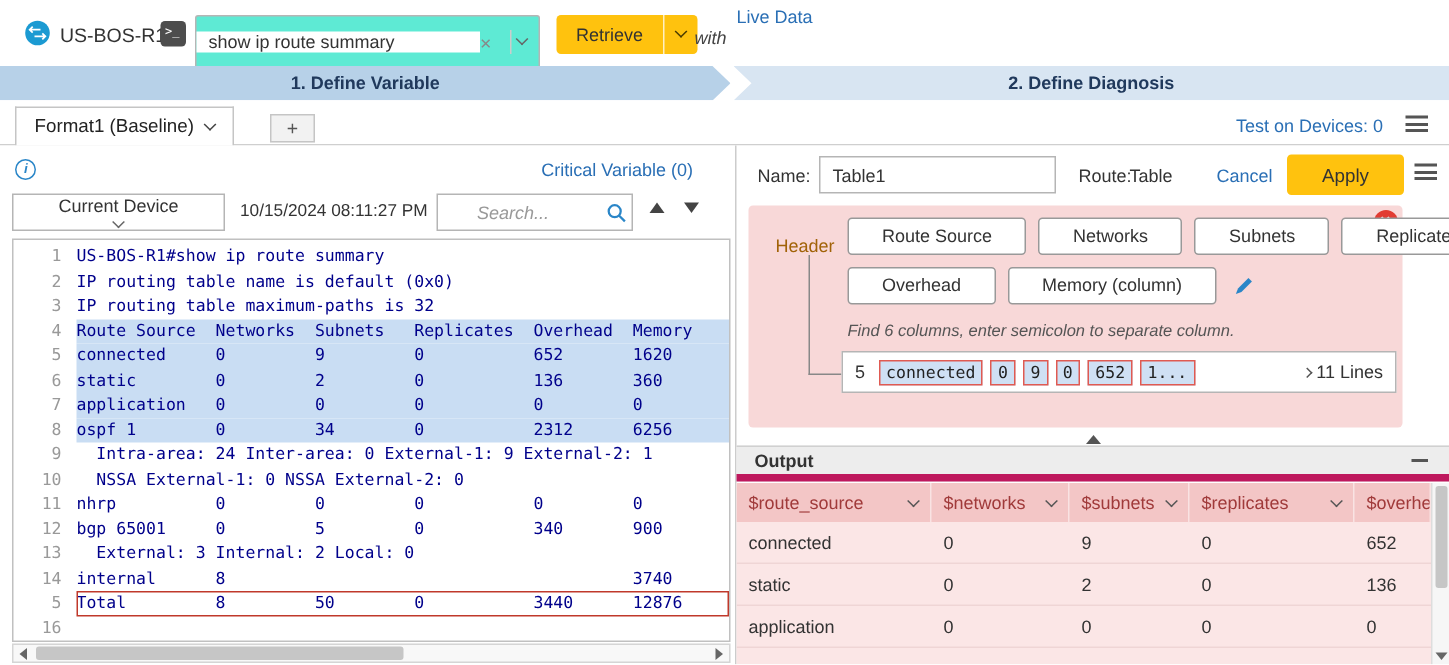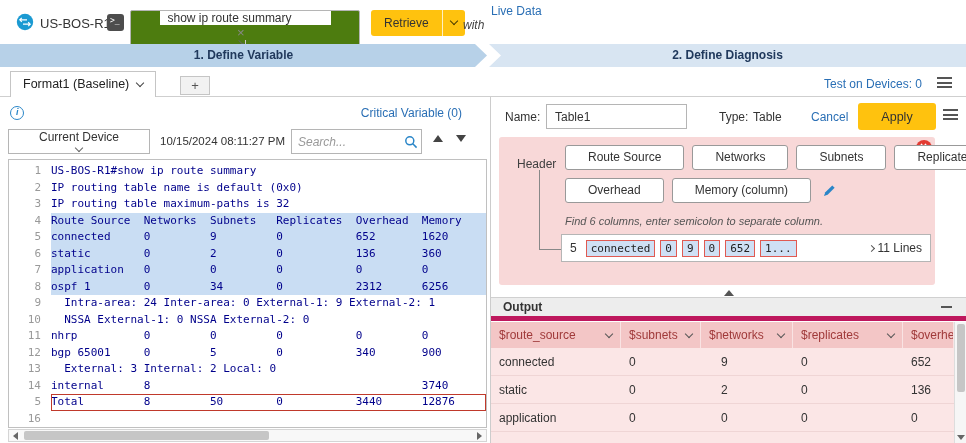--- a/index.html
+++ b/index.html
@@ -5,21 +5,21 @@
   * { margin:0; padding:0; box-sizing:border-box; }
   body { font-family:"Liberation Sans", sans-serif; background:#fff; }
   .app { position:relative; width:966px; height:443px; background:#fff; overflow:hidden; font-size:12px; color:#333; }
 
   
   .topbar { position:absolute; top:0; left:0; right:0; height:44px; background:#fff; }
   .device-icon { position:absolute; left:16px; top:13px; width:18px; height:18px; }
   .device-name { position:absolute; left:40px; top:16px; font-size:13px; color:#333; }
   .cli-icon { position:absolute; left:107px; top:14px; width:17px; height:17px; background:#4d4d4d; border-radius:3px; color:#fff; }
   .cli-icon::before { content:">_"; position:absolute; left:3px; top:2px; font-size:8px; font-family:"DejaVu Sans Mono", monospace; }
-  .cmd-input { position:absolute; left:130px; top:10px; width:230px; height:36px; border:1px solid #b5b5b5; border-radius:2px; background:#4d7c0f; display:flex; align-items:center;flex-direction:column; }
+  .cmd-input { position:absolute; left:130px; top:10px; width:230px; height:36px; border:1px solid #b5b5b5; border-radius:2px; background:#5eead4; display:flex; align-items:center; }
   .cmd-input input { flex:1; border:none; outline:none; font-size:12px; color:#333; padding:0 8px; min-width:0; font-family:"Liberation Sans", sans-serif; }
   .icon-x { width:16px; color:#888; font-size:13px; cursor:pointer; }
   .icon-x::before { content:"\00d7"; }
   .vdiv { width:1px; height:16px; background:#ccc; margin:0 4px; }
   .chev { display:inline-block; width:6px; height:6px; border-right:1.5px solid #666; border-bottom:1.5px solid #666; transform:rotate(45deg); margin-bottom:2px; }
   .cmd-chev { margin-right:8px; margin-top:-3px; }
   .retrieve { position:absolute; left:371px; top:10px; height:26px; background:#ffc20e; border-radius:3px; display:flex; align-items:stretch; overflow:hidden; }
   .retrieve-main { padding:0 13px; line-height:26px; color:#333; font-size:12px; cursor:pointer; }
   .retrieve-sep { width:1px; background:rgba(255,255,255,.75); }
   .retrieve-arrow { width:22px; display:flex; align-items:center; justify-content:center; cursor:pointer; }
@@ -46,21 +46,21 @@
   
   .left-panel { position:absolute; top:97px; left:0; width:490px; bottom:0; background:#fff; }
   .info-icon { position:absolute; left:10px; top:9px; width:14px; height:14px; border:1px solid #2a86c8; border-radius:50%; color:#2a86c8; }
   .info-icon::before { content:"i"; position:absolute; left:5px; top:0px; font-size:9px; font-weight:bold; font-style:italic; }
   .critical-var { position:absolute; left:352px; top:9px; width:110px; text-align:right; color:#2a6fb5; cursor:pointer; }
   .device-select { position:absolute; left:8px; top:32px; width:142px; height:25px; border:1px solid #b5b5b5; background:#fff; display:flex; align-items:center; padding:0 8px; cursor:pointer;flex-direction:column; }
   .device-select .label { flex:1; }
   .device-select .chev { margin-top:-2px; }
   .timestamp { position:absolute; left:160px; top:38px; font-size:11.5px; color:#333; }
   .search-box { position:absolute; left:291px; top:32px; width:131px; height:25px; border:1px solid #b5b5b5; background:#fff; display:flex; align-items:center; }
-  .search-box input { flex:1; border:none; outline:none; font-size:12px; font-style:italic; color:#555; padding:0 6px; min-width:0; font-family:"Liberation Sans", sans-serif; }
+  .search-box input { flex:1; border:none; outline:none; font-size:12px; font-style:italic; color:#555; padding:0 6px; min-width:0; font-family:"Liberation Sans", sans-serif;margin-left:20px; }
   .search-box input::placeholder { color:#999; font-style:italic; }
   .search-icon { width:20px; display:flex; align-items:center; justify-content:center; cursor:pointer; }
   .tri { width:0; height:0; display:inline-block; cursor:pointer; }
   .tri-up { border-left:5px solid transparent; border-right:5px solid transparent; border-bottom:7px solid #444; }
   .tri-down { border-left:5px solid transparent; border-right:5px solid transparent; border-top:7px solid #444; }
   .nav-up { position:absolute; left:433px; top:38px; }
   .nav-down { position:absolute; left:456px; top:38px; }
 
   .code-area { position:absolute; left:8px; top:62px; width:479px; height:269px; border:1px solid #c0c0c0; background:#fff; overflow:hidden; padding-top:3px; font-family:"DejaVu Sans Mono", monospace; font-size:11px; }
   .code-line { display:flex; height:16.5px; line-height:16.5px; }
@@ -72,31 +72,31 @@
   .hscroll { position:absolute; left:8px; top:332px; width:479px; height:13px; background:#f8f8f8; border:1px solid #d5d5d5; display:flex; align-items:center; }
   .hs-btn { width:13px; height:100%; display:flex; align-items:center; justify-content:center; cursor:pointer; flex:none; }
   .tri-left { border-top:4px solid transparent; border-bottom:4px solid transparent; border-right:5px solid #666; }
   .tri-right { border-top:4px solid transparent; border-bottom:4px solid transparent; border-left:5px solid #666; }
   .hs-track { flex:1; position:relative; height:100%; }
   .hs-thumb { position:absolute; left:2px; top:1px; height:9px; width:245px; background:#c6c6c6; border-radius:2px; cursor:grab; }
 
   
   .right-panel { position:absolute; top:97px; left:490px; right:0; bottom:0; background:#fff; border-left:1px solid #ccc; }
   .name-label { position:absolute; left:14px; top:13px; }
-  .name-input { position:absolute; left:55px; top:7px; width:141px; height:25px; border:1px solid #b5b5b5; padding:0 8px; font-size:12px; color:#333; outline:none; font-family:"Liberation Sans", sans-serif; }
+  .name-input { position:absolute; left:55px; top:7px; width:158px; height:25px; border:1px solid #b5b5b5; padding:0 8px; font-size:12px; color:#333; outline:none; font-family:"Liberation Sans", sans-serif; }
   .type-label { position:absolute; left:228px; top:13px; }
   .type-value { position:absolute; left:262px; top:13px; }
   .cancel-link { position:absolute; left:320px; top:13px; color:#2a6fb5; cursor:pointer; }
   .apply-btn { position:absolute; left:367px; top:6px; width:78px; height:27px; background:#ffc20e; border:none; border-radius:3px; font-size:12.5px; color:#333; cursor:pointer; font-family:"Liberation Sans", sans-serif; }
   .menu2 { position:absolute; right:8px; top:12px; }
 
   .parser-panel { position:absolute; left:8px; top:40px; width:436px; height:148px; background:#f8d8d8; border-radius:3px; }
   .close-btn { position:absolute; right:3px; top:3px; width:16px; height:16px; background:#e23b32; border-radius:50%; color:#fff; cursor:pointer; }
   .close-btn::before { content:"\00d7"; position:absolute; left:4px; top:0px; font-size:12px; line-height:15px; font-weight:bold; }
-  .header-label { position:absolute; left:18px; top:20px; color:#404040; }
+  .header-label { position:absolute; left:18px; top:20px; color:#a16207; }
   .connector { position:absolute; left:40px; top:33px; width:22px; height:80px; border-left:1px solid #888; border-bottom:1px solid #888; }
   .chips-row1 { position:absolute; left:66px; top:8px; display:flex; gap:8px; }
   .chips-row2 { position:absolute; left:66px; top:41px; display:flex; gap:8px; align-items:center; }
   .chip { height:25px; line-height:23px; background:#fff; border:1px solid #999; border-radius:3px; padding:0 22px; color:#333; cursor:pointer; white-space:nowrap; }
   .pencil-icon { margin-left:4px; cursor:pointer; display:flex; }
   .hint { position:absolute; left:66px; top:78px; font-style:italic; font-size:11px; color:#555; }
   .sample-row { position:absolute; left:62px; top:97px; width:370px; height:28px; background:#fff; border:1px solid #b5b5b5; display:flex; align-items:center; padding:0 8px; gap:5px; }
   .sample-num { margin-right:4px; color:#333; }
   .vbox { border:1px solid #e05a52; background:#cfe0f4; padding:1px 4px; font-family:"DejaVu Sans Mono", monospace; font-size:11px; color:#222; white-space:nowrap; }
   .lines-link { margin-left:auto; display:flex; align-items:center; gap:4px; color:#333; cursor:pointer; }
@@ -263,21 +263,21 @@
         </span>
       <span class="hs-btn">
           <span class="tri tri-right"></span>
         </span>
     </div>
   </div>
 
   <div class="right-panel">
     <span class="name-label">Name:</span>
     <input class="name-input" value="Table1" style="">
-    <span class="type-label">Type:</span>
+    <span class="type-label">Route:</span>
     <span class="type-value">Table</span>
     <span class="cancel-link">Cancel</span>
     <button class="apply-btn">Apply</button>
     <div class="hamburger menu2">
         <span></span>
         <span></span>
         <span></span>
       </div>
 
     <div class="parser-panel">
@@ -321,26 +321,26 @@
       <span class="output-title">Output</span>
       <span class="minimize-icon"></span>
     </div>
 
     <div class="output-table">
       <div class="thead">
         <span class="th c1">
             <span>$route_source</span>
             <span class="chev"></span>
           </span>
+        <span class="th c2">
+            <span>$networks</span>
+            <span class="chev"></span>
+          </span>
         <span class="th c3">
             <span>$subnets</span>
-            <span class="chev"></span>
-          </span>
-        <span class="th c2">
-            <span>$networks</span>
             <span class="chev"></span>
           </span>
         <span class="th c4">
             <span>$replicates</span>
             <span class="chev"></span>
           </span>
         <span class="th c5">
             <span>$overhead</span>
           </span>
       </div>

